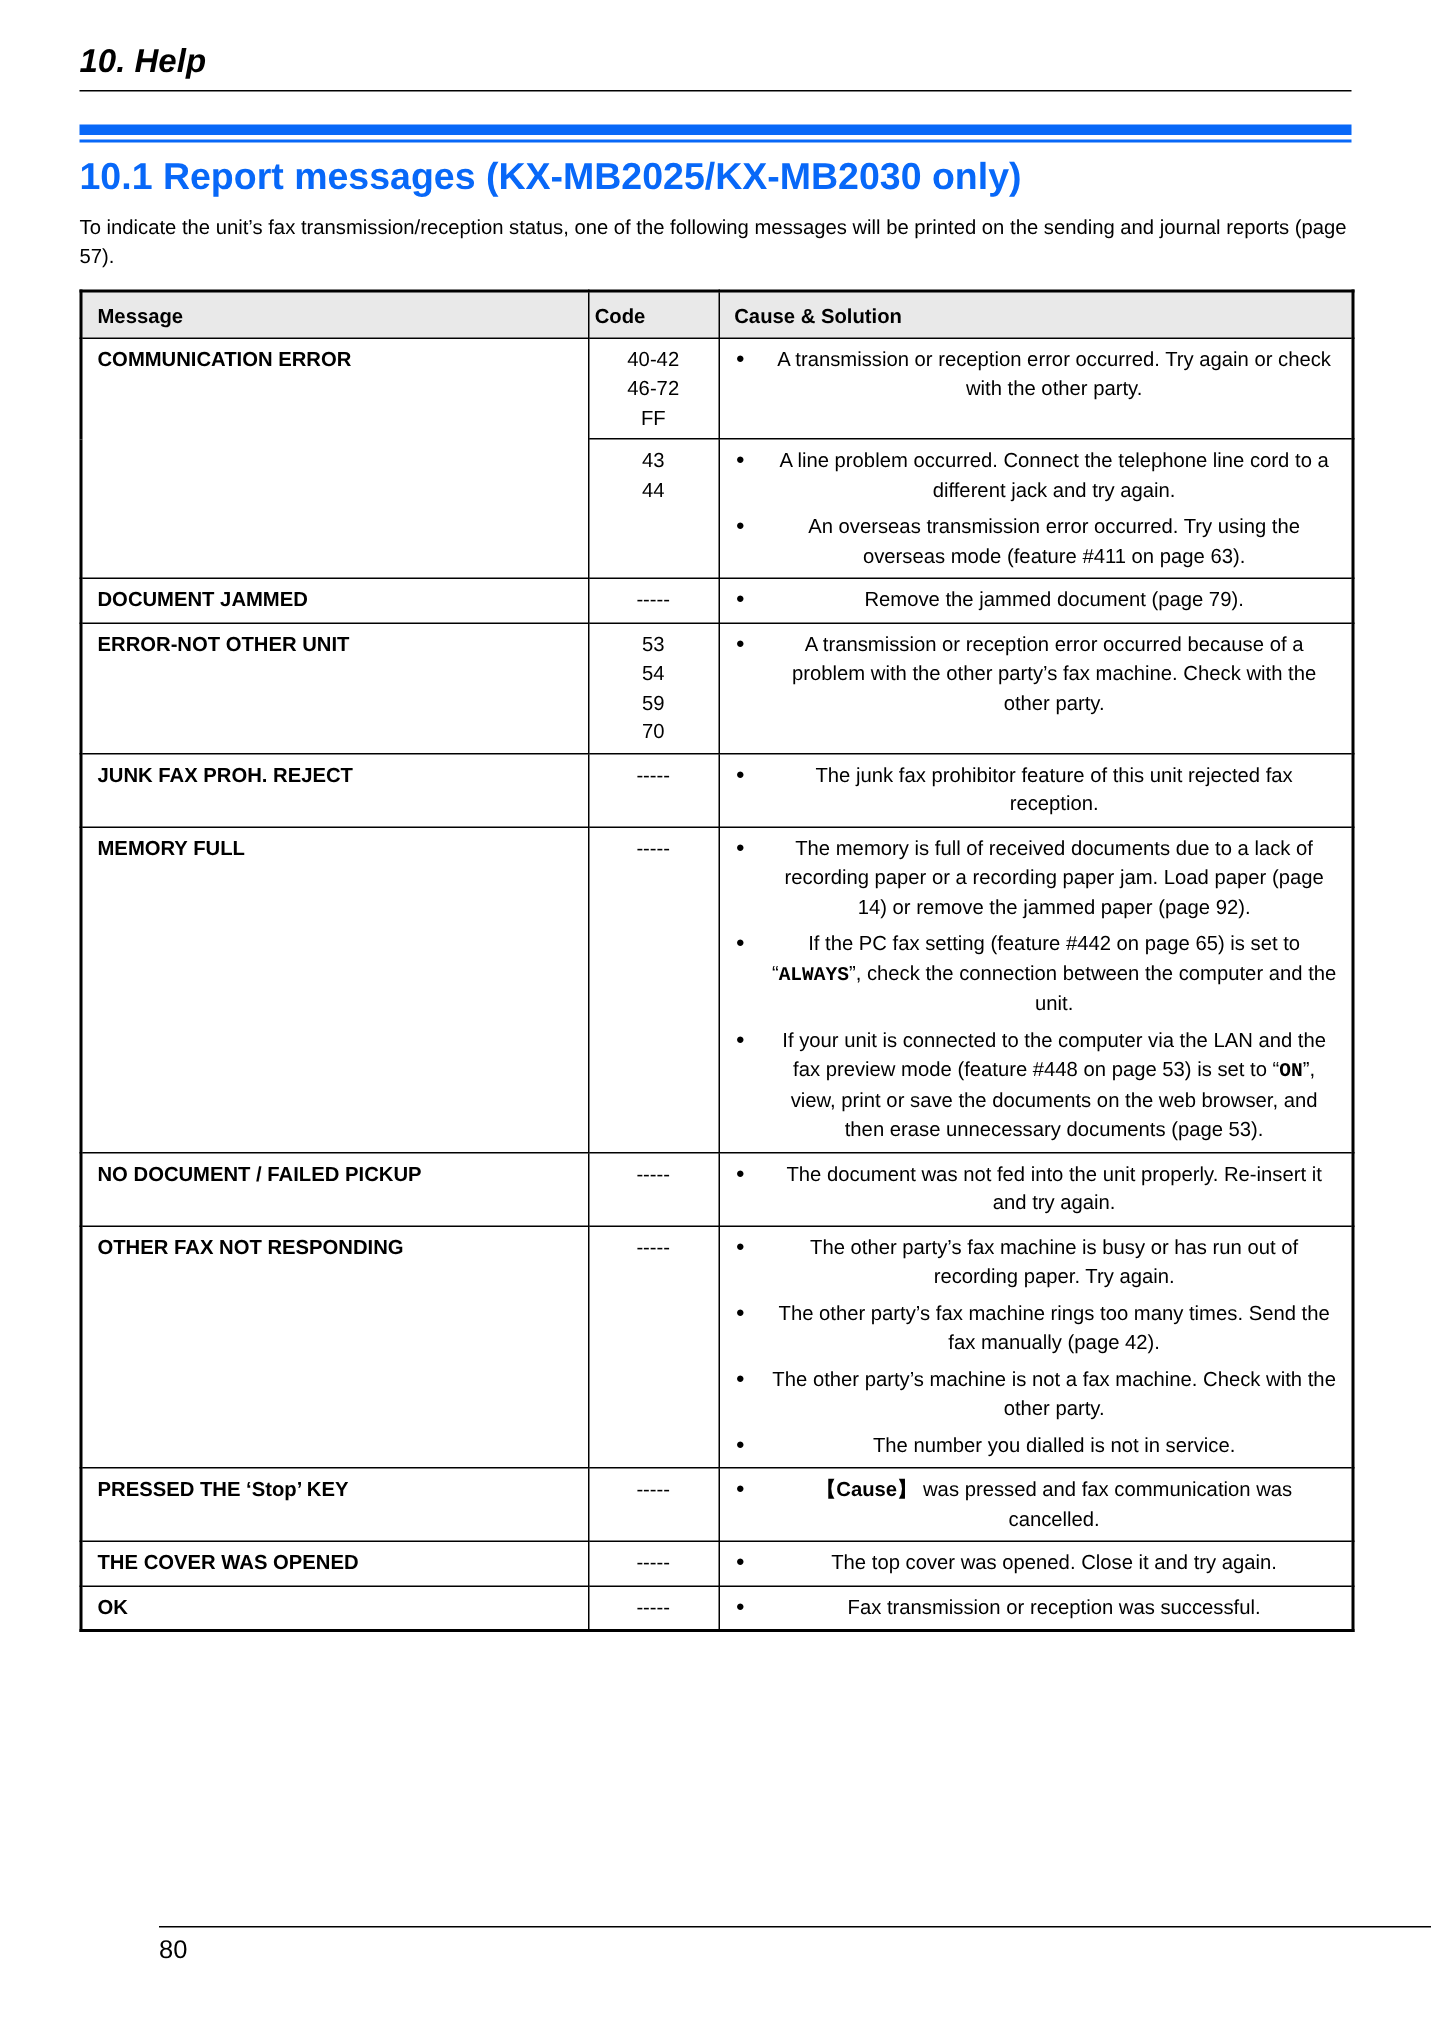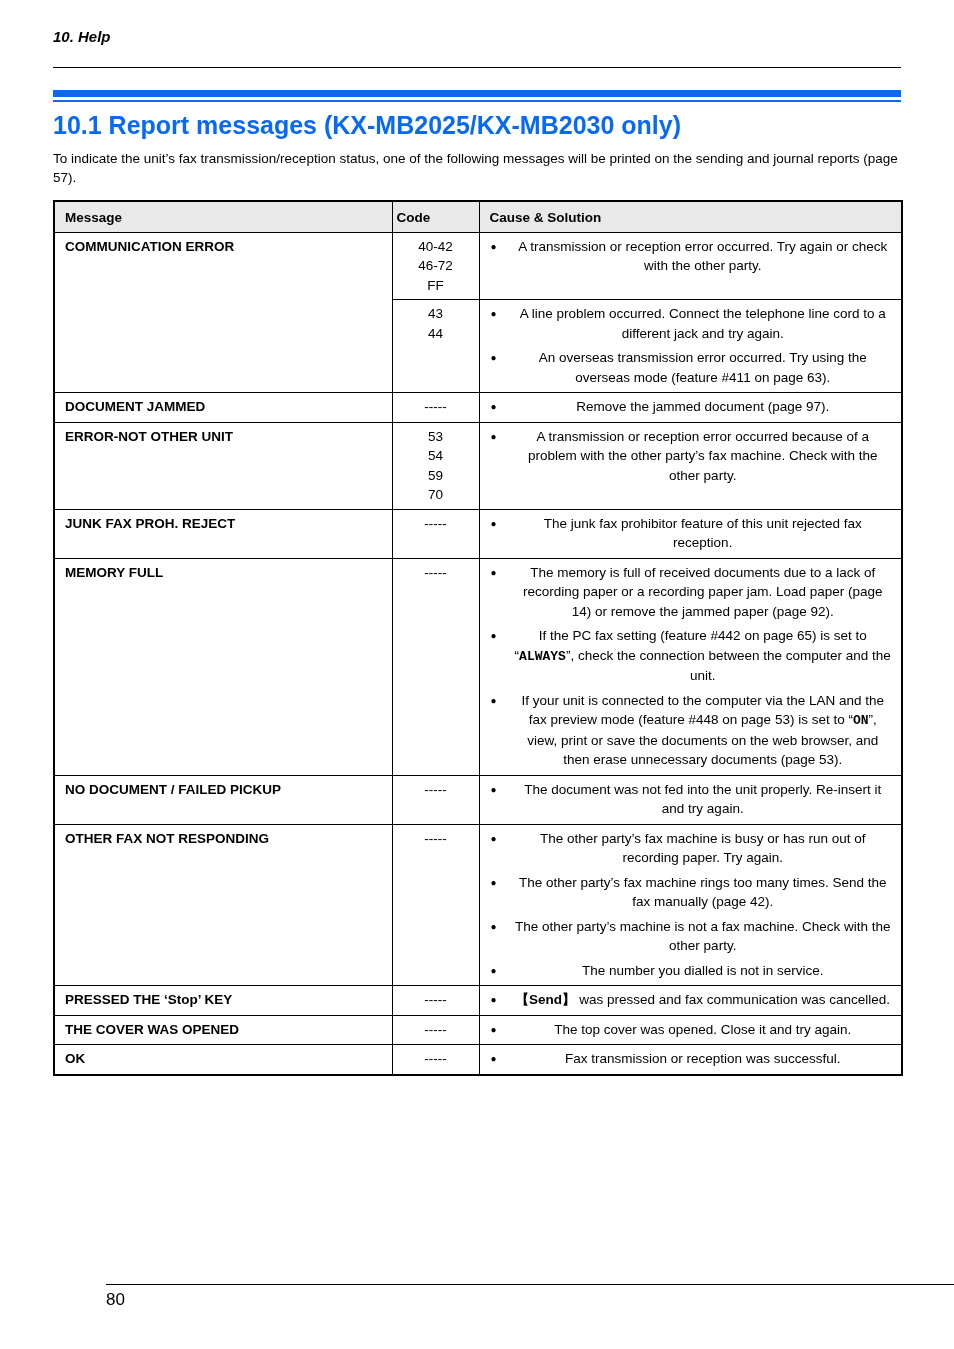--- a/index.html
+++ b/index.html
@@ -12,22 +12,22 @@
     width:954px;height:1349px;
     background:#ffffff;color:#000;
     font-family:"Liberation Sans","DejaVu Sans",sans-serif;
     position:relative;overflow:hidden;
   }
   .content{
     position:absolute;left:53px;top:0;width:848px;
   }
   .chapter-header{
     margin-top:28px;
-    font-size:15px;font-weight:bold;font-style:italic;
-    padding-bottom:22px;
+    font-size:22px;font-weight:bold;font-style:italic;
+    padding-bottom:6px;
     border-bottom:1px solid #000;
   }
   .accent-bar{
     margin-top:22px;height:7px;background:var(--accent);
   }
   .accent-line{
     margin-top:3px;height:2px;background:var(--accent);
   }
   .section-title{
     margin:9px 0 0 0;
@@ -150,21 +150,21 @@
               <span class="bullet-text"><span class="normal">An overseas transmission error occurred. Try using the overseas mode (feature #411 on page 63).</span></span>
             </div>
           </td>
         </tr>
         <tr>
           <td class="msg-cell" rowspan="1">DOCUMENT JAMMED</td>
           <td class="code-cell">-----</td>
           <td class="cause-cell">
             <div class="bullet">
               <span class="dot">●</span>
-              <span class="bullet-text"><span class="normal">Remove the jammed document (page 97).</span></span>
+              <span class="bullet-text"><span class="normal">Remove the jammed document (page 79).</span></span>
             </div>
           </td>
         </tr>
         <tr>
           <td class="msg-cell" rowspan="1">ERROR-NOT OTHER UNIT</td>
           <td class="code-cell">53
 54
 59
 70</td>
           <td class="cause-cell">
@@ -233,21 +233,21 @@
               <span class="bullet-text"><span class="normal">The number you dialled is not in service.</span></span>
             </div>
           </td>
         </tr>
         <tr>
           <td class="msg-cell" rowspan="1">PRESSED THE ‘Stop’ KEY</td>
           <td class="code-cell">-----</td>
           <td class="cause-cell">
             <div class="bullet">
               <span class="dot">●</span>
-              <span class="bullet-text"><span class="bold">【Send】</span><span class="normal"> was pressed and fax communication was cancelled.</span></span>
+              <span class="bullet-text"><span class="bold">【Cause】</span><span class="normal"> was pressed and fax communication was cancelled.</span></span>
             </div>
           </td>
         </tr>
         <tr>
           <td class="msg-cell" rowspan="1">THE COVER WAS OPENED</td>
           <td class="code-cell">-----</td>
           <td class="cause-cell">
             <div class="bullet">
               <span class="dot">●</span>
               <span class="bullet-text"><span class="normal">The top cover was opened. Close it and try again.</span></span>

